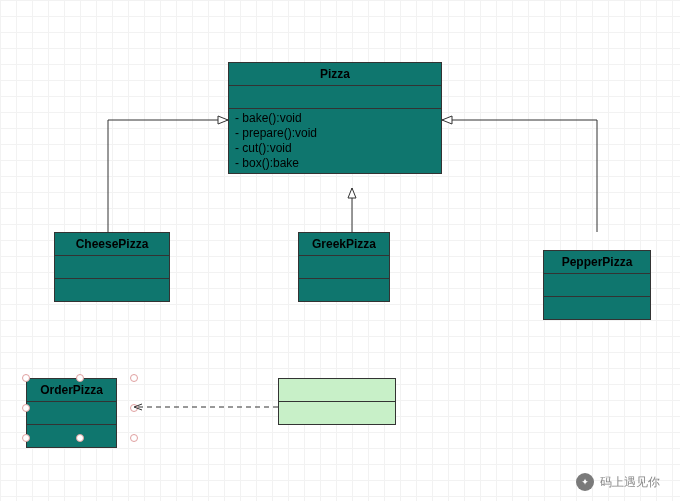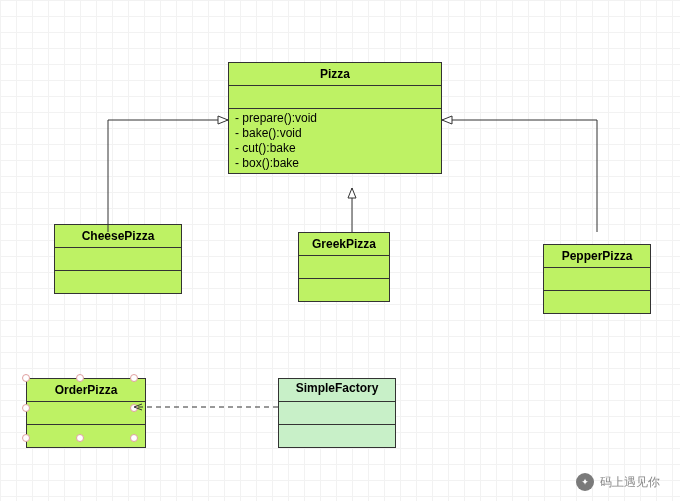--- a/index.html
+++ b/index.html
@@ -1,68 +1,67 @@
 <!DOCTYPE html>
 <html><head>
 <meta charset="utf-8">
 <style>
   html,body{margin:0;padding:0;width:680px;height:501px;font-family:Arial,sans-serif;font-size:12px;background:#fff;position:relative;overflow:hidden}
   .grid{position:absolute;inset:0;background-image:linear-gradient(#f2f2f2 1px,transparent 1px),linear-gradient(90deg,#f2f2f2 1px,transparent 1px);background-size:16px 16px}
-  .node{position:absolute;border:1px solid #333;background:#bef264;box-sizing:border-box}
+  .node{position:absolute;border:1px solid #333;background:#0f766e;box-sizing:border-box}
   .node.green .sec{background:#c8f0c8}
   .title{text-align:center;font-weight:bold;padding:4px 2px;border-bottom:1px solid #333}
   .sec{border-bottom:1px solid #333;min-height:18px;padding:2px 6px;line-height:15px}
   .sec:last-child{border-bottom:none}
   .sec .m{white-space:nowrap}
   .handle{position:absolute;width:8px;height:8px;border:1px solid #e0a0a0;background:#fff;border-radius:50%;box-sizing:border-box}
   .watermark{position:absolute;right:20px;bottom:10px;color:#888;font-size:12px;display:flex;align-items:center;gap:6px}
   .wmicon{width:18px;height:18px;border-radius:50%;background:#7a7a7a;display:flex;align-items:center;justify-content:center;color:#fff;font-size:9px}
   svg{position:absolute;inset:0;pointer-events:none}
 </style>
 </head>
 <body>
 <div class="grid"></div>
 
 <div class="node" style="left:228px;top:62px;width:214px">
   <div class="title">Pizza</div>
   <div class="sec"></div>
   <div class="sec">
+    <div class="m">- bake():void</div>
     <div class="m">- prepare():void</div>
-    <div class="m">- bake():void</div>
-    <div class="m">- cut():bake</div>
+    <div class="m">- cut():void</div>
     <div class="m">- box():bake</div>
   </div>
 </div>
 
-<div class="node" style="left:54px;top:224px;width:128px">
+<div class="node" style="left:54px;top:232px;width:116px">
   <div class="title">CheesePizza</div>
   <div class="sec"></div>
   <div class="sec"></div>
 </div>
 
 <div class="node" style="left:298px;top:232px;width:92px">
   <div class="title">GreekPizza</div>
   <div class="sec"></div>
   <div class="sec"></div>
 </div>
 
-<div class="node" style="left:543px;top:244px;width:108px">
+<div class="node" style="left:543px;top:250px;width:108px">
   <div class="title">PepperPizza</div>
   <div class="sec"></div>
   <div class="sec"></div>
 </div>
 
-<div class="node" id="sel" style="left:26px;top:378px;width:120px">
+<div class="node" id="sel" style="left:26px;top:378px;width:91px">
   <div class="title">OrderPizza</div>
   <div class="sec"></div>
   <div class="sec"></div>
 </div>
 
 <div class="node green" style="left:278px;top:378px;width:118px">
-  <div class="title sec" style="border-bottom:1px solid #333">SimpleFactory</div>
   <div class="sec"></div>
   <div class="sec" style="border-bottom:none"></div>
 </div>
 
 <div class="handle" style="left:22px;top:374px"></div>
 <div class="handle" style="left:76px;top:374px"></div>
 <div class="handle" style="left:130px;top:374px"></div>
 <div class="handle" style="left:22px;top:404px"></div>
 <div class="handle" style="left:130px;top:404px"></div>
 <div class="handle" style="left:22px;top:434px"></div>

